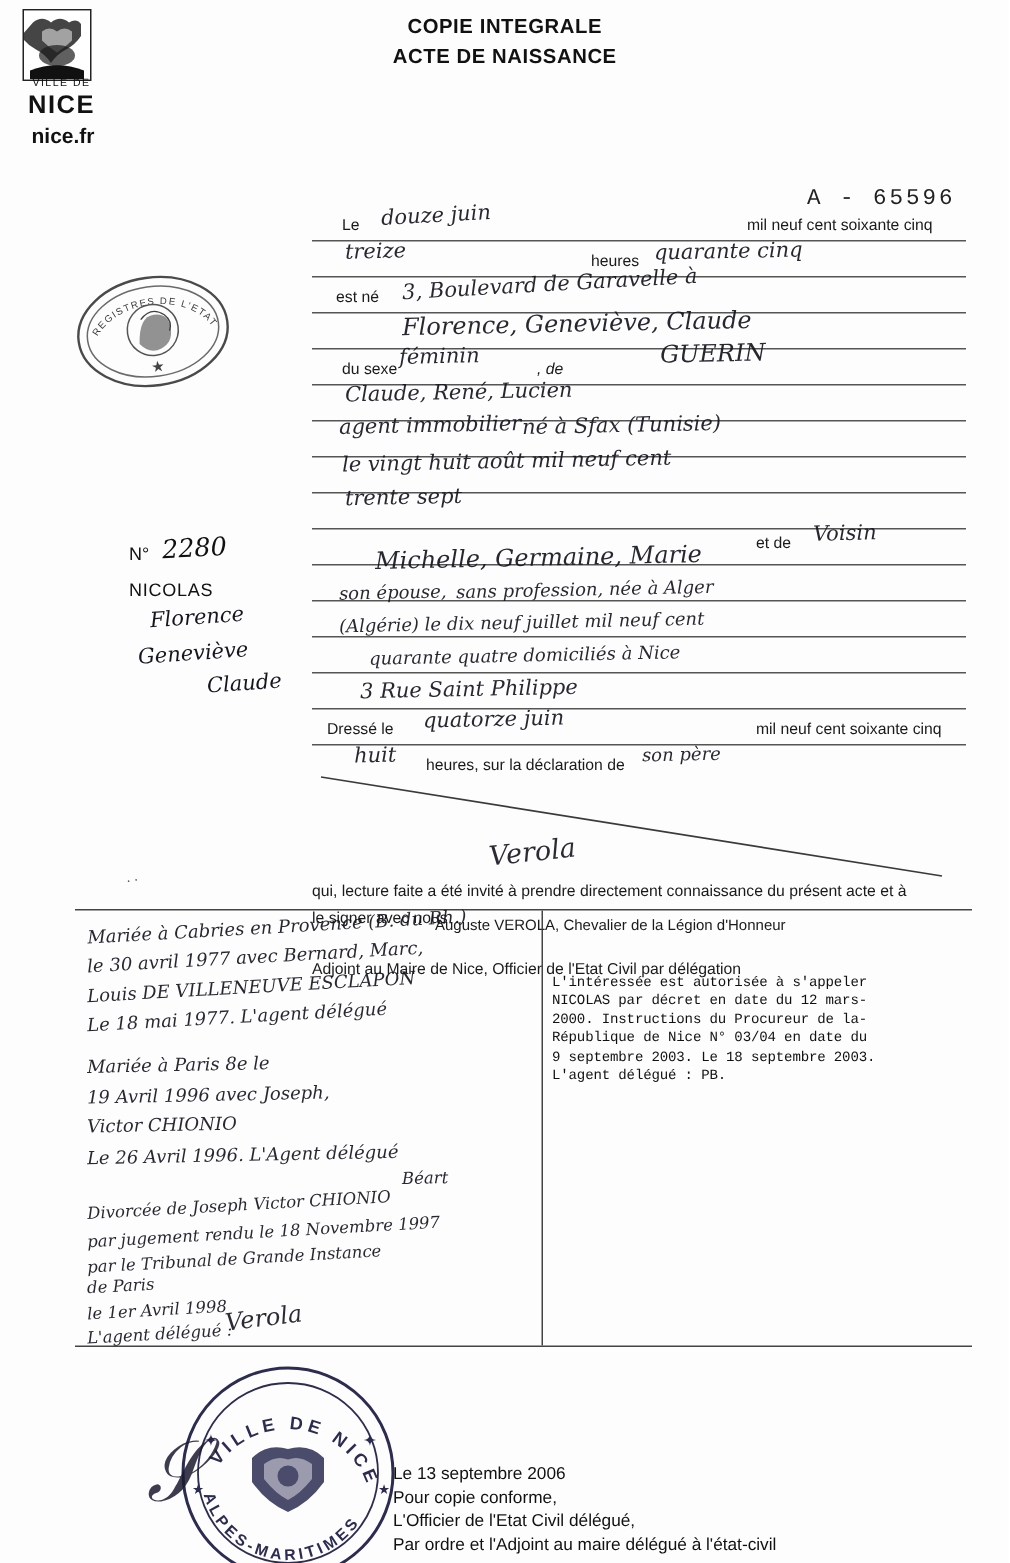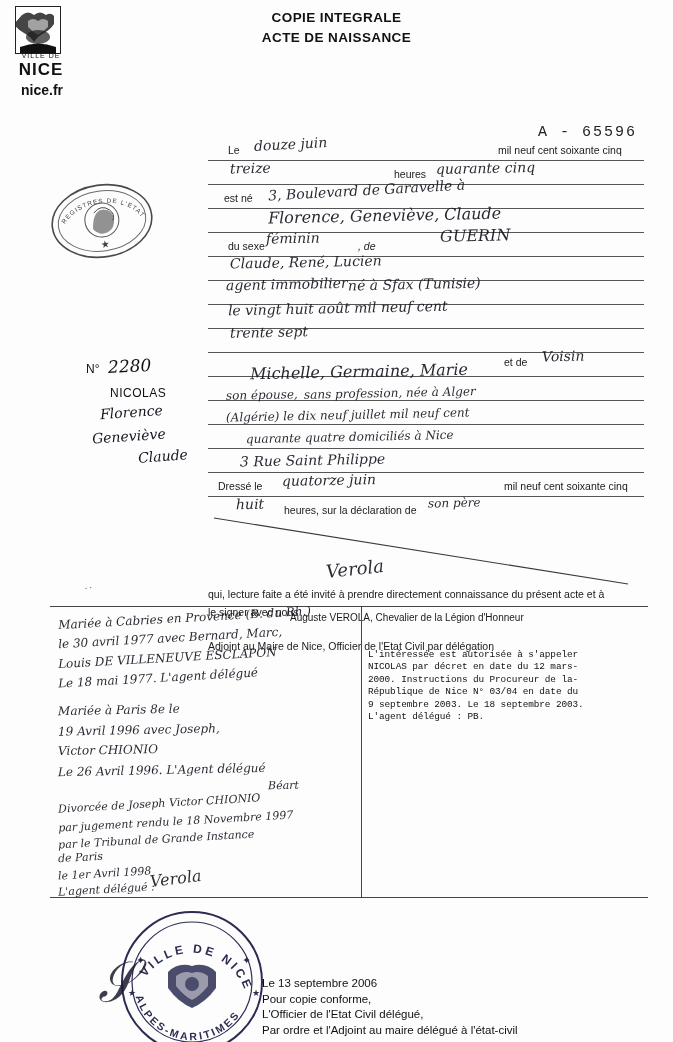--- a/index.html
+++ b/index.html
@@ -160,21 +160,20 @@
     font-family: "DejaVu Serif", serif;
     font-style: italic;
     font-size: 17px;
     transform: rotate(-3deg);
   }
   .margin-surname {
     position: absolute;
     left: 0; top: 34px;
     font-size: 12px;
     letter-spacing: .5px;
-    margin-left: 24px;
   }
   .margin-given {
     position: absolute;
     font-family: "DejaVu Serif", serif;
     font-style: italic;
     font-size: 14px;
     transform: rotate(-4deg);
     color: #15151f;
   }
 

